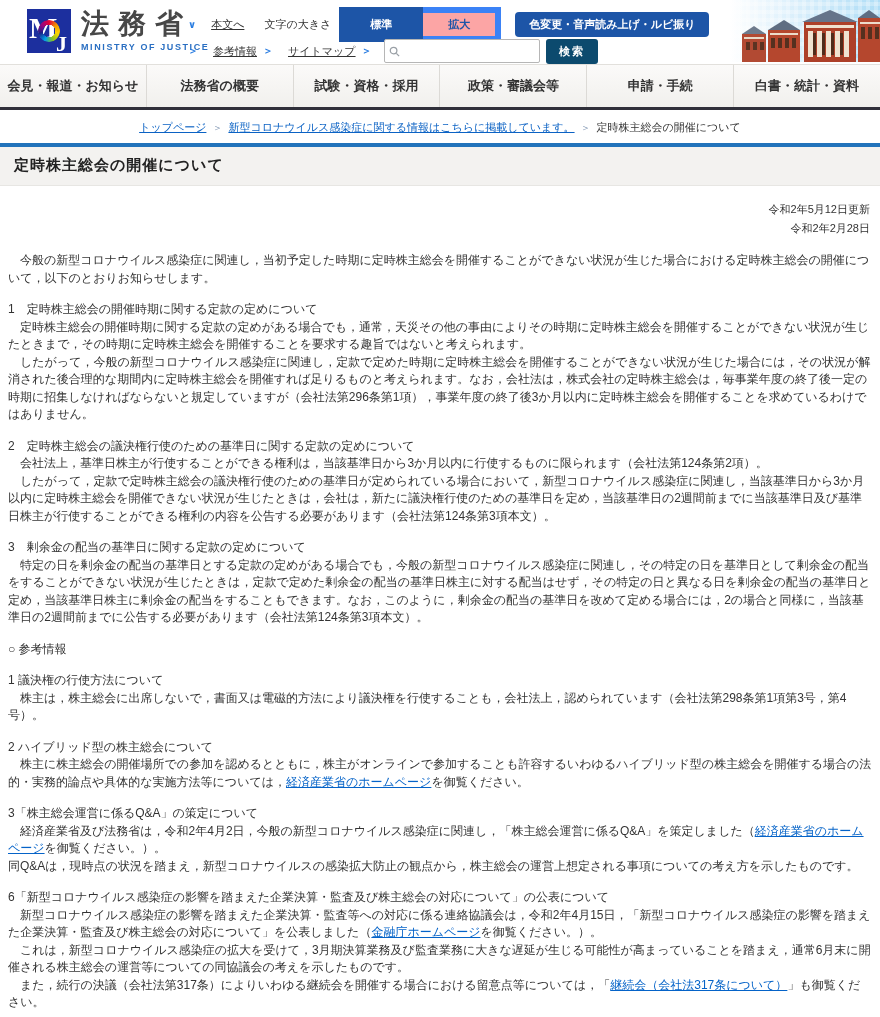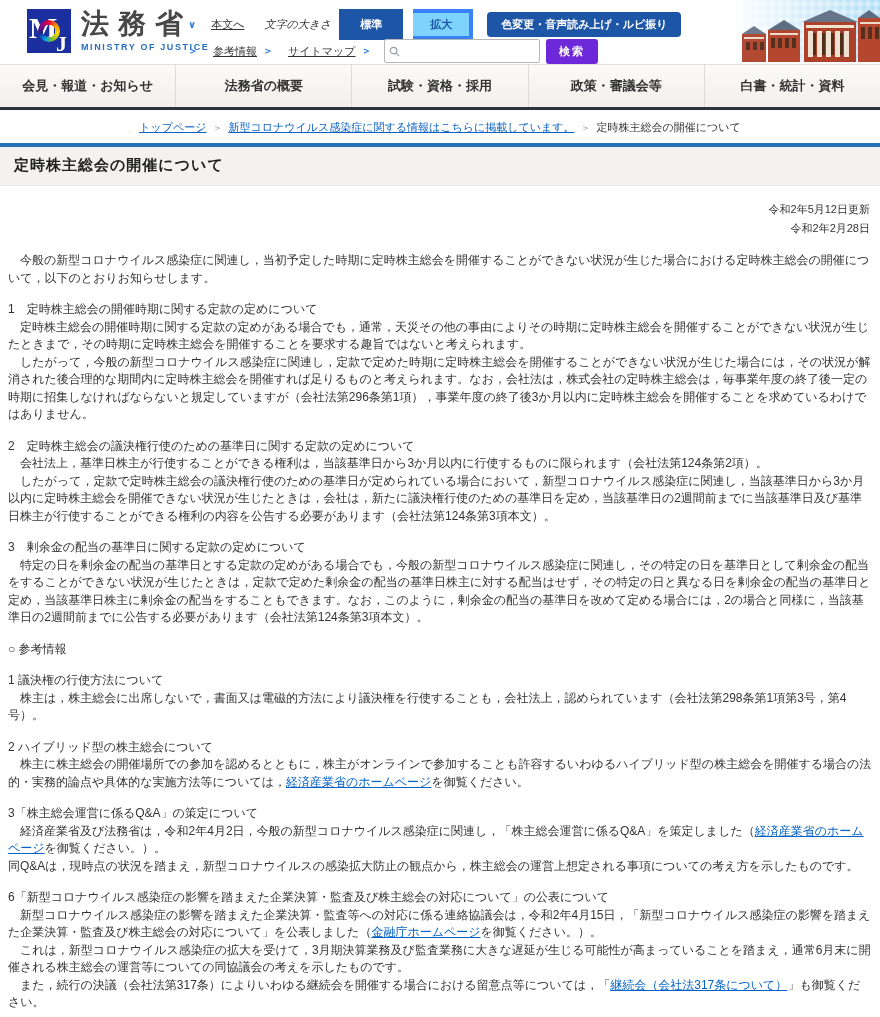--- a/index.html
+++ b/index.html
@@ -27,33 +27,33 @@
     background:conic-gradient(#e4003a,#f39800,#ffd400,#8fc31f,#00a0e9,#1d2088,#920783,#e4003a);
     -webkit-mask:radial-gradient(circle,transparent 0 6px,#000 6.5px);
             mask:radial-gradient(circle,transparent 0 6px,#000 6.5px);
   }
   .logo-text .kanji{font-size:28px;color:#474747;font-weight:600;letter-spacing:9px;line-height:30px;}
   .logo-text .en{font-size:9px;color:#2a6fc2;font-weight:bold;letter-spacing:1.6px;margin-top:3px;text-align:right;}
   .utility{position:absolute;left:188px;top:12px;font-size:11px;}
   .util-row{display:flex;align-items:center;height:24px;margin-bottom:3px;}
   .util-link{color:#333;text-decoration:underline;cursor:pointer;margin-right:6px;white-space:nowrap;margin-left:12px;}
   .chev{color:#2a7de1;font-weight:bold;margin-right:3px;font-size:10px;}
-  .fs-label{margin:0 8px 0 14px;color:#333;white-space:nowrap;font-style:italic;}
+  .fs-label{margin:0 8px 0 14px;color:#333;white-space:nowrap;}
   .seg-btn{display:inline-block;min-width:40px;text-align:center;font-size:11px;font-weight:bold;
-    padding:4px 8px;border:4px solid #3b82f6;cursor:pointer;}
+    padding:4px 16px;border:6px solid #3b82f6;cursor:pointer;}
   .seg-on{background:#1d55a7;color:#fff;border-color:#1d55a7;}
-  .seg-off{background:#7dd3fc;color:#1d55a7;border-left:none;margin-left:10px;}
+  .seg-off{background:#fca5a5;color:#1d55a7;border-left:none;}
   .acc-btn{margin-left:14px;background:#1d55a7;color:#fff;font-size:11px;font-weight:bold;
     border:none;border-radius:4px;padding:5px 14px;cursor:pointer;white-space:nowrap;}
   .util-row2-links{display:flex;align-items:center;width:196px;}
   .search-wrap{display:flex;align-items:center;margin-left:0;}
   .search-box{width:128px;height:22px;border:1px solid #b6b6b6;background:#fff;border-radius:2px;
     padding:0 4px 0 22px;font-size:11px;outline:none;}
   .search-icon{position:absolute;margin-left:5px;width:11px;height:11px;pointer-events:none;}
-  .search-btn{margin-left:6px;background:#6d28d9;color:#fff;border:none;border-radius:3px;
+  .search-btn{margin-left:6px;background:#0c4a6e;color:#fff;border:none;border-radius:3px;
     font-size:11px;font-weight:bold;padding:5px 13px;cursor:pointer;letter-spacing:2px;}
   
   .nav{display:flex;height:42px;border-top:1px solid #e2e0dc;border-bottom:3px solid #30303a;
     background:linear-gradient(#fbfaf9,#f1f0ed);}
   .nav-item{flex:1;display:flex;align-items:center;justify-content:center;
     font-size:13px;font-weight:bold;color:#333;cursor:pointer;border-left:1px solid #dcdad6;white-space:nowrap;}
   .nav-item:first-child{border-left:none;}
   
   .breadcrumb{padding:10px 8px 8px;font-size:11px;color:#333;text-align:center;}
   .breadcrumb a{color:#0b62c4;text-decoration:underline;cursor:pointer;}
@@ -153,20 +153,21 @@
       </span>
     </div>
   </div>
 </div>
 
 <div class="nav">
     <div class="nav-item">会見・報道・お知らせ</div>
     <div class="nav-item">法務省の概要</div>
     <div class="nav-item">試験・資格・採用</div>
     <div class="nav-item">政策・審議会等</div>
+    <div class="nav-item">申請・手続</div>
     <div class="nav-item">白書・統計・資料</div>
   </div>
 
 <div class="breadcrumb"><a>トップページ</a><span class="bc-sep">＞</span><a>新型コロナウイルス感染症に関する情報はこちらに掲載しています。</a><span class="bc-sep">＞</span><span>定時株主総会の開催について</span></div>
 
 <div class="page-title">定時株主総会の開催について</div>
 
 <div class="dates">
   <div>令和2年5月12日更新</div>
   <div>令和2年2月28日</div>

